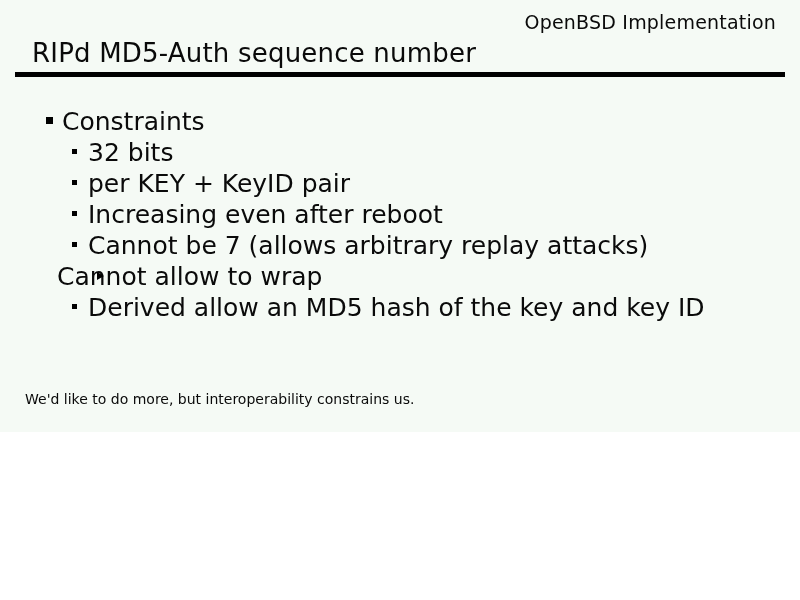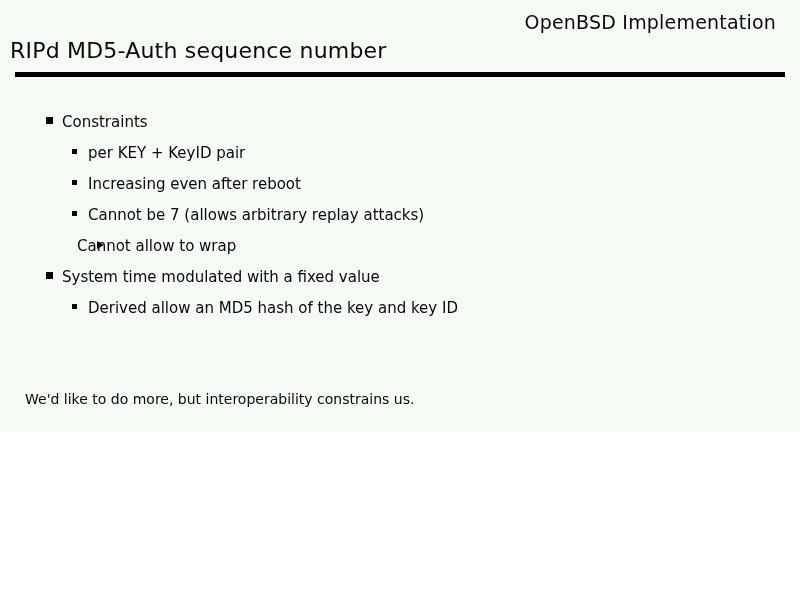--- a/index.html
+++ b/index.html
@@ -17,22 +17,22 @@
     position: absolute;
     top: 11px;
     right: 24px;
     font-size: 19px;
     letter-spacing: 0.2px;
     white-space: nowrap;
   }
   .title {
     position: absolute;
     top: 38px;
-    left: 10px;
-    font-size: 22px;
+    left: 32px;
+    font-size: 26px;
     letter-spacing: 0.2px;
     white-space: nowrap;
     text-align: center;
   }
   .rule {
     position: absolute;
     top: 72px;
     left: 15px;
     width: 770px;
     height: 5px;
@@ -45,26 +45,26 @@
     right: 0;
     margin: 0;
     padding: 0;
     list-style: none;
   }
   .bullets li {
     position: relative;
     height: 31px;
     display: flex;
     align-items: center;
-    font-size: 15px;
+    font-size: 25px;
     white-space: nowrap;
   }
   .level-1 { padding-left: 62px; }
   .level-2 { padding-left: 88px; }
-  .level-3 { padding-left: 77px; }
+  .level-3 { padding-left: 57px; }
   .marker {
     position: absolute;
     top: 50%;
     display: block;
   }
   .m1 {
     left: 46px;
     width: 7px; height: 7px;
     margin-top: -5px;
     background: #000;
@@ -101,38 +101,38 @@
 
   <div class="rule" style="background: rgb(0, 0, 0);"></div>
 
   <ul class="bullets">
       <li class="level-1">
         <span class="marker m1"></span>
         <span>Constraints</span>
       </li>
       <li class="level-2">
         <span class="marker m2"></span>
+        <span>32 bits</span>
+      </li>
+      <li class="level-2">
+        <span class="marker m2"></span>
         <span>per KEY + KeyID pair</span>
       </li>
       <li class="level-2">
         <span class="marker m2"></span>
         <span>Increasing even after reboot</span>
       </li>
       <li class="level-2">
         <span class="marker m2"></span>
         <span>Cannot be 7 (allows arbitrary replay attacks)</span>
       </li>
       <li class="level-3">
         <span class="marker m3"></span>
         <span>Cannot allow to wrap</span>
       </li>
-      <li class="level-1">
-        <span class="marker m1"></span>
-        <span>System time modulated with a fixed value</span>
-      </li>
       <li class="level-2">
         <span class="marker m2"></span>
         <span>Derived allow an MD5 hash of the key and key ID</span>
       </li>
     </ul>
 
   <div class="footer-note">We'd like to do more, but interoperability constrains us.</div>
 </div>
 
 </body></html>

